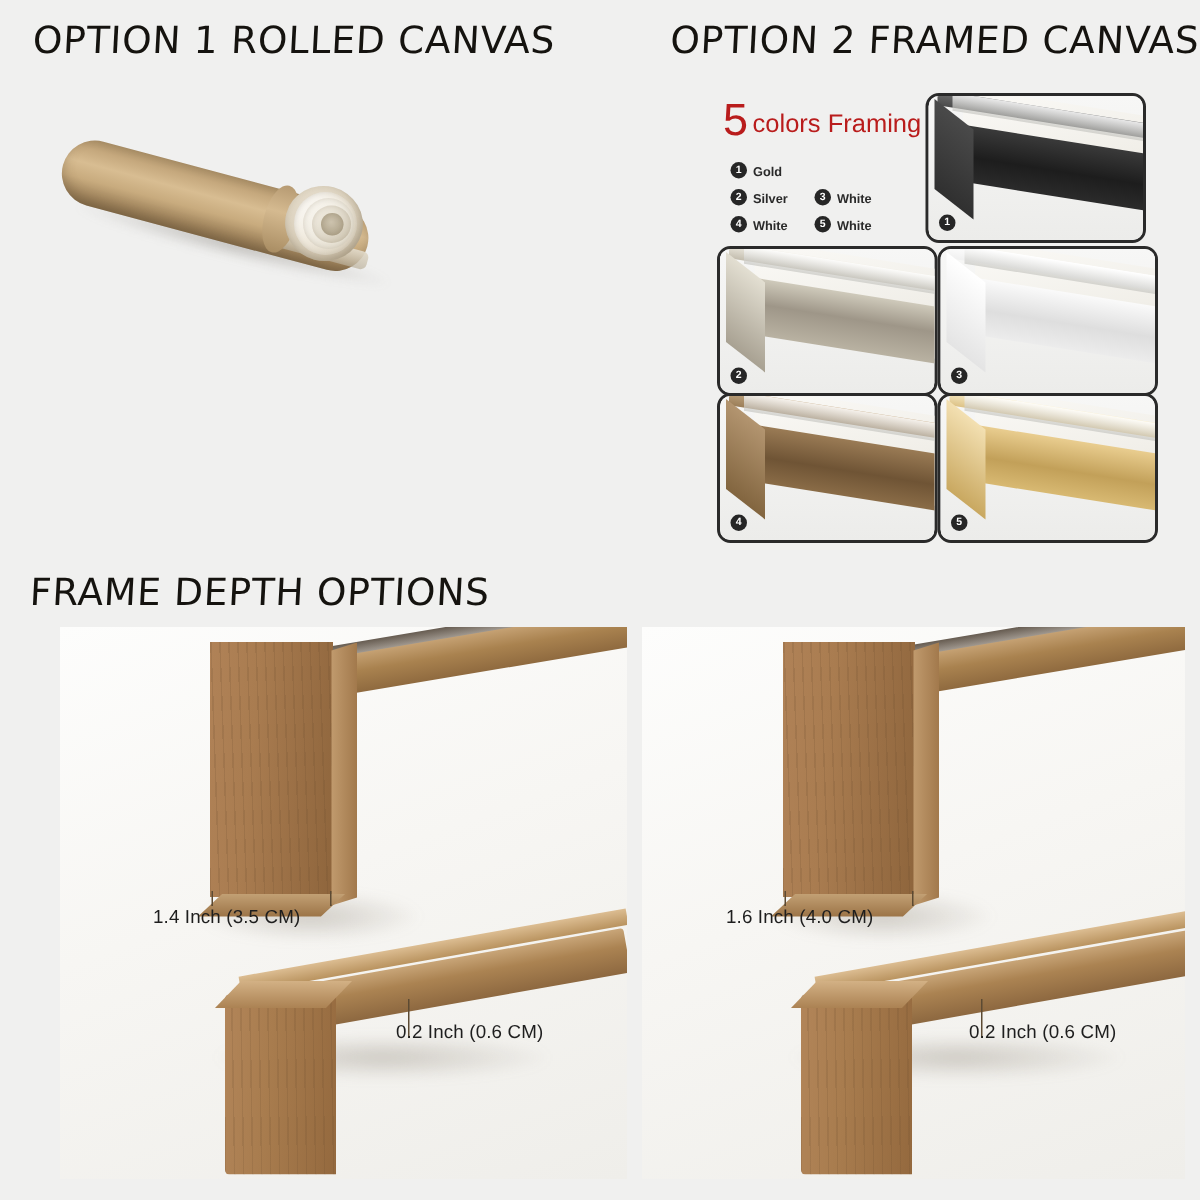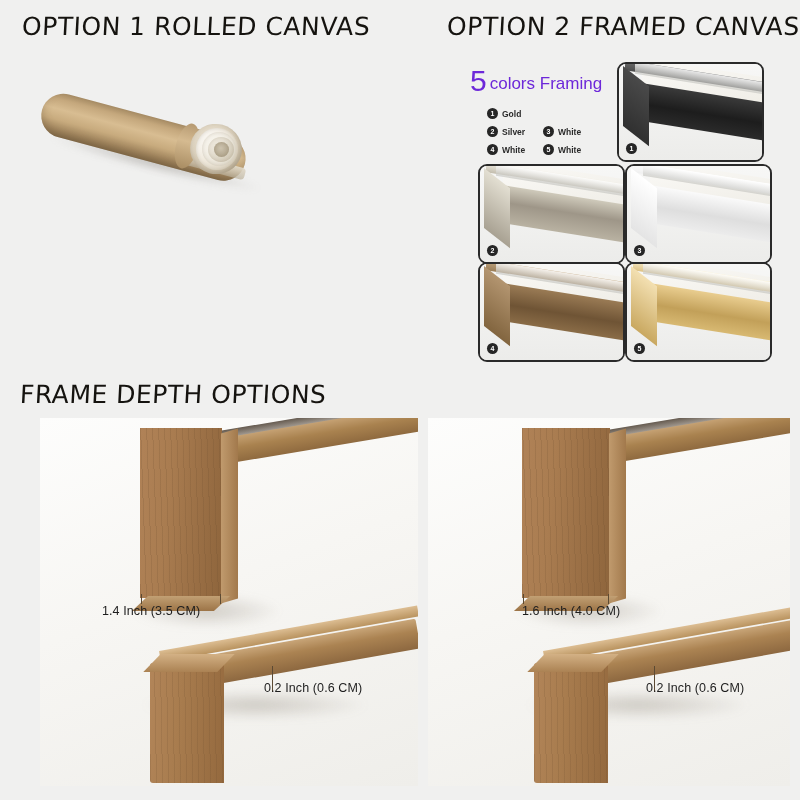--- a/index.html
+++ b/index.html
@@ -122,23 +122,23 @@
     font-size: 45px;
     letter-spacing: 9px;
     color: #111111;
     text-indent: 9px;
     line-height: 1.1;
   }
 
   
   .frame-headline {
     position: absolute;
-    left: 470px; top: 64px;
+    left: 482px; top: 64px;
     white-space: nowrap;
-    color: #6d28d9;
+    color: #b91c1c;
   }
   .frame-headline .big {
     font-size: 30px; font-weight: 400; vertical-align: -2px;
   }
   .frame-headline .small {
     font-size: 17px; font-weight: 400; margin-left: 3px;
   }
 
   .legend {
     position: absolute;
@@ -495,21 +495,21 @@
     <div class="rail-upper" style="left:142px; top:26px; width:244px;"></div>
 
     <div class="stile" style="left:94px; width:88px;">
       <div class="stile-face"></div>
       <div class="stile-edge"></div>
       <div class="stile-bottom"></div>
     </div>
 
     <div class="tick" style="left:95px; top:176px; width:0;"></div>
     <div class="tick right" style="left:180px; top:176px; width:0;"></div>
-    <div class="measure" style="left:56px; top:186px;margin-left:38px;">1.6 Inch (4.0 CM)</div>
+    <div class="measure" style="left:56px; top:186px;">1.6 Inch (4.0 CM)</div>
 
     <div class="panel-shadow" style="left:96px; top:272px; width:228px; height:30px;"></div>
     <div class="rail-lower-top" style="left:116px; top:233px; width:254px;"></div>
     <div class="rail-lower" style="left:116px; top:246px; width:254px;"></div>
     <div class="corner-block" style="left:106px; top:245px;"></div>
     <div class="corner-block-top" style="left:108px; top:236px;"></div>
 
     <div class="tick vert" style="left:226px; top:248px; width:0;"></div>
     <div class="measure" style="left:218px; top:263px;">0.2 Inch (0.6 CM)</div>
   </div>

